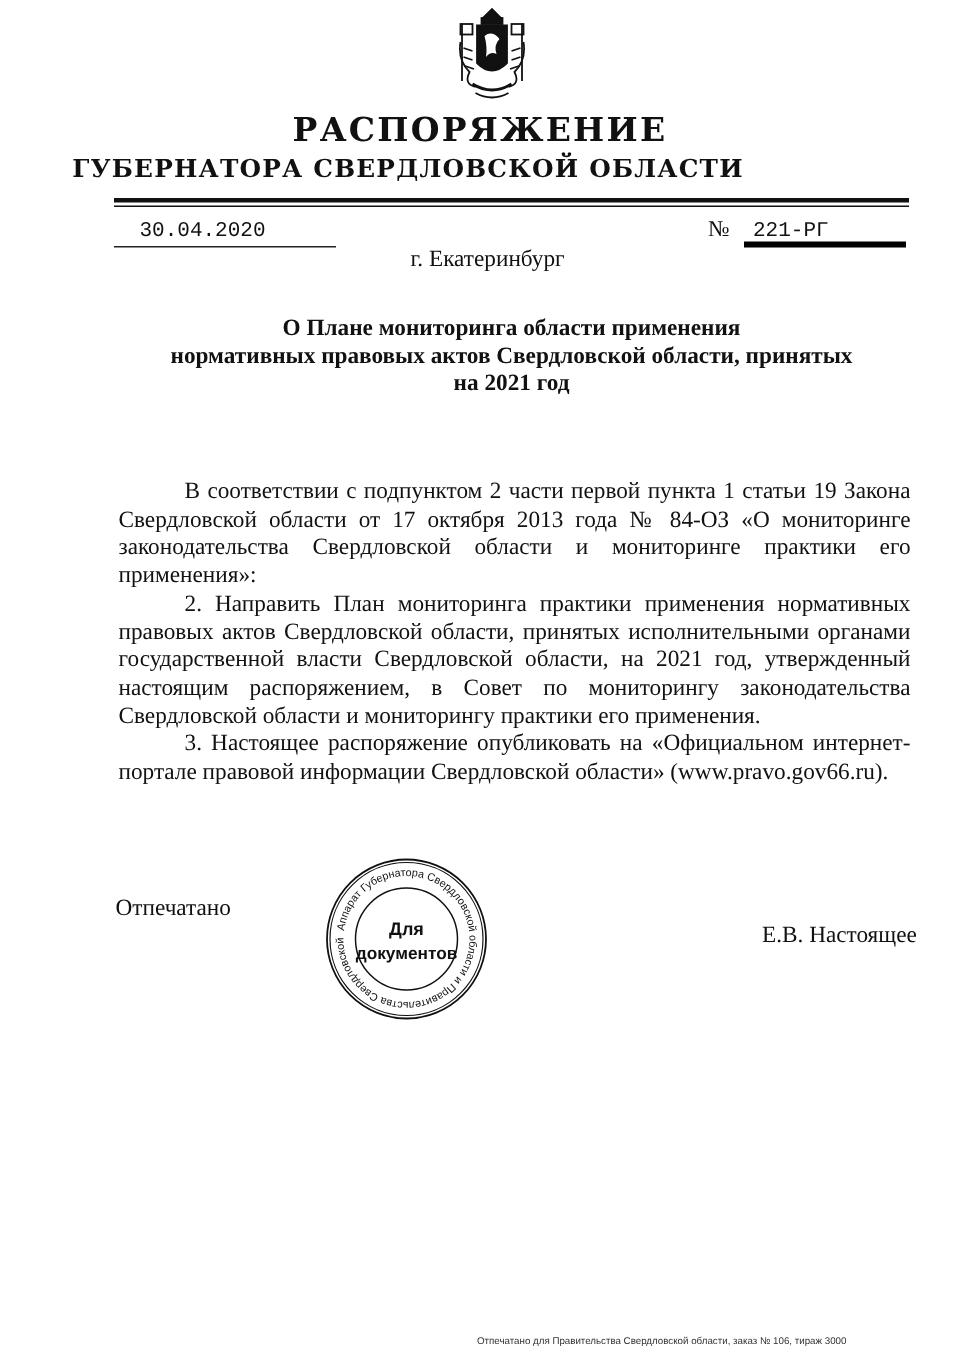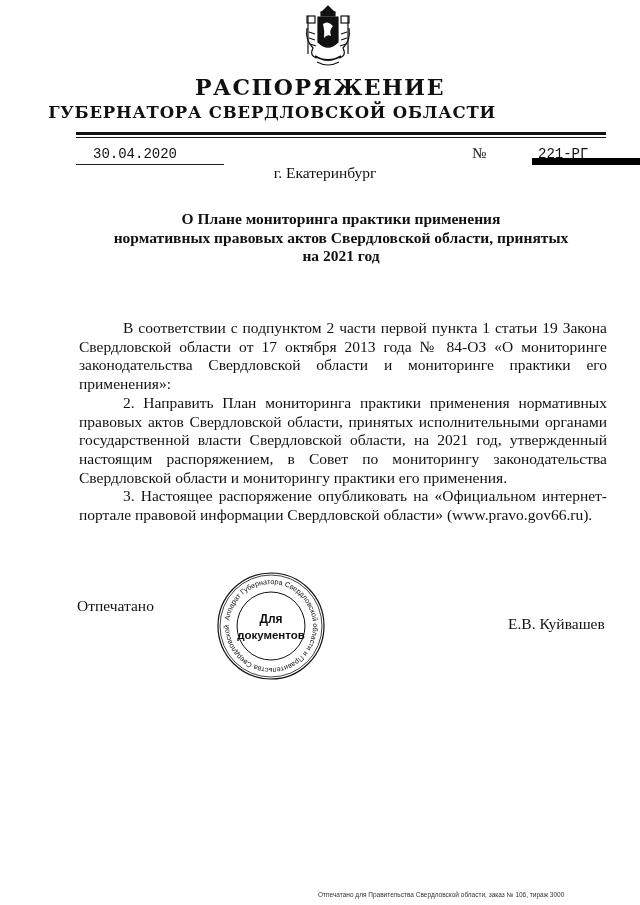--- a/index.html
+++ b/index.html
@@ -4,21 +4,21 @@
 <style>
   html, body { margin:0; padding:0; background:#ffffff; }
   body { width:640px; height:905px; position:relative; overflow:hidden; color:#111; font-family:"Liberation Serif", serif; }
   .emblem { position:absolute; left:303px; top:4px; width:50px; height:64px; }
   .title1 { position:absolute; left:0; width:640px; top:74px; text-align:center; font-family:"DejaVu Serif", serif; font-weight:bold; font-size:22px; letter-spacing:1.5px; }
   .title2 { position:absolute; left:0; width:544px; top:103px; text-align:center; font-family:"DejaVu Serif", serif; font-weight:bold; font-size:16.5px; letter-spacing:0.8px; }
   .rule-thick { position:absolute; left:76px; width:530px; top:132px; height:3px; background:#111; }
   .rule-thin { position:absolute; left:76px; width:530px; top:137px; height:1px; background:#111; }
   .date { position:absolute; left:76px; top:146px; width:148px; border-bottom:1px solid #222; font-family:"Liberation Mono", monospace; font-size:14px; padding-left:17px; box-sizing:border-box; height:19px; }
   .num-label { position:absolute; left:472px; top:145px; font-size:15px; }
-  .num { position:absolute; left:496px; top:146px; width:108px; border-bottom:7px solid #000000; font-family:"Liberation Mono", monospace; font-size:14px; padding-left:6px; box-sizing:border-box; height:19px;margin-left:36px; }
+  .num { position:absolute; left:496px; top:146px; width:108px; border-bottom:4px solid #000000; font-family:"Liberation Mono", monospace; font-size:14px; padding-left:6px; box-sizing:border-box; height:19px; }
   .city { position:absolute; left:0; width:640px; text-align:center; top:164px; font-size:15.5px; padding-left:10px; box-sizing:border-box; }
   .doc-title { position:absolute; left:76px; width:530px; top:210px; text-align:center; font-weight:bold; font-size:15.5px; line-height:18.5px; }
   .body { position:absolute; left:79px; width:528px; top:319px; font-size:15.5px; line-height:18.7px; text-align:justify; }
   .body p { margin:0; text-indent:44px; }
   .sig-left { position:absolute; left:77px; top:596px; font-size:15.5px; line-height:19px; }
   .sig-right { position:absolute; left:508px; top:615px; font-size:15.5px; }
   .stamp { position:absolute; left:216px; top:571px; width:110px; height:110px; }
   .footer { position:absolute; left:318px; top:891px; font-family:"Liberation Sans", sans-serif; font-size:6.5px; color:#333; }
 </style>
 </head>
@@ -47,21 +47,21 @@
   <div class="title2">ГУБЕРНАТОРА СВЕРДЛОВСКОЙ ОБЛАСТИ</div>
   <div class="rule-thick"></div>
   <div class="rule-thin"></div>
 
   <div class="date">30.04.2020</div>
   <span class="num-label">№</span>
   <div class="num">221-РГ</div>
   <div class="city">г. Екатеринбург</div>
 
   <div class="doc-title">
-    <div>О Плане мониторинга практики применения</div>
+    <div>О Плане мониторинга области применения</div>
     <div>нормативных правовых актов Свердловской области, принятых</div>
     <div>на 2021 год</div>
   </div>
 
   <div class="body">
     <p>В соответствии с подпунктом 2 части первой пункта 1 статьи 19 Закона Свердловской области от 17 октября 2013 года № 84-ОЗ «О мониторинге законодательства Свердловской области и мониторинге практики его применения»:</p>
     <p>2. Направить План мониторинга практики применения нормативных правовых актов Свердловской области, принятых исполнительными органами государственной власти Свердловской области, на 2021 год, утвержденный настоящим распоряжением, в Совет по мониторингу законодательства Свердловской области и мониторингу практики его применения.</p>
     <p>3. Настоящее распоряжение опубликовать на «Официальном интернет-портале правовой информации Свердловской области» (www.pravo.gov66.ru).</p>
   </div>
 
@@ -76,16 +76,16 @@
     <circle cx="55" cy="55" r="53" fill="none" stroke="#111" stroke-width="1.2"></circle>
     <circle cx="55" cy="55" r="51" fill="none" stroke="#111" stroke-width="0.8"></circle>
     <circle cx="55" cy="55" r="34" fill="none" stroke="#111" stroke-width="1"></circle>
     <text font-family="Liberation Sans, sans-serif" font-size="7.2" fill="#111">
       <textPath href="#ringPath" startOffset="2%">Аппарат Губернатора Свердловской области и Правительства Свердловской области</textPath>
     </text>
     <text x="55" y="52" text-anchor="middle" font-family="Liberation Sans, sans-serif" font-weight="bold" font-size="12" fill="#111">Для</text>
     <text x="55" y="68" text-anchor="middle" font-family="Liberation Sans, sans-serif" font-weight="bold" font-size="11.5" fill="#111">документов</text>
   </svg>
 
-  <div class="sig-right">Е.В. Куйвашев</div>
+  <div class="sig-right">Е.В. Настоящее</div>
 
   <div class="footer">Отпечатано для Правительства Свердловской области, заказ № 106, тираж 3000</div>
 </div>
 
 </body></html>

